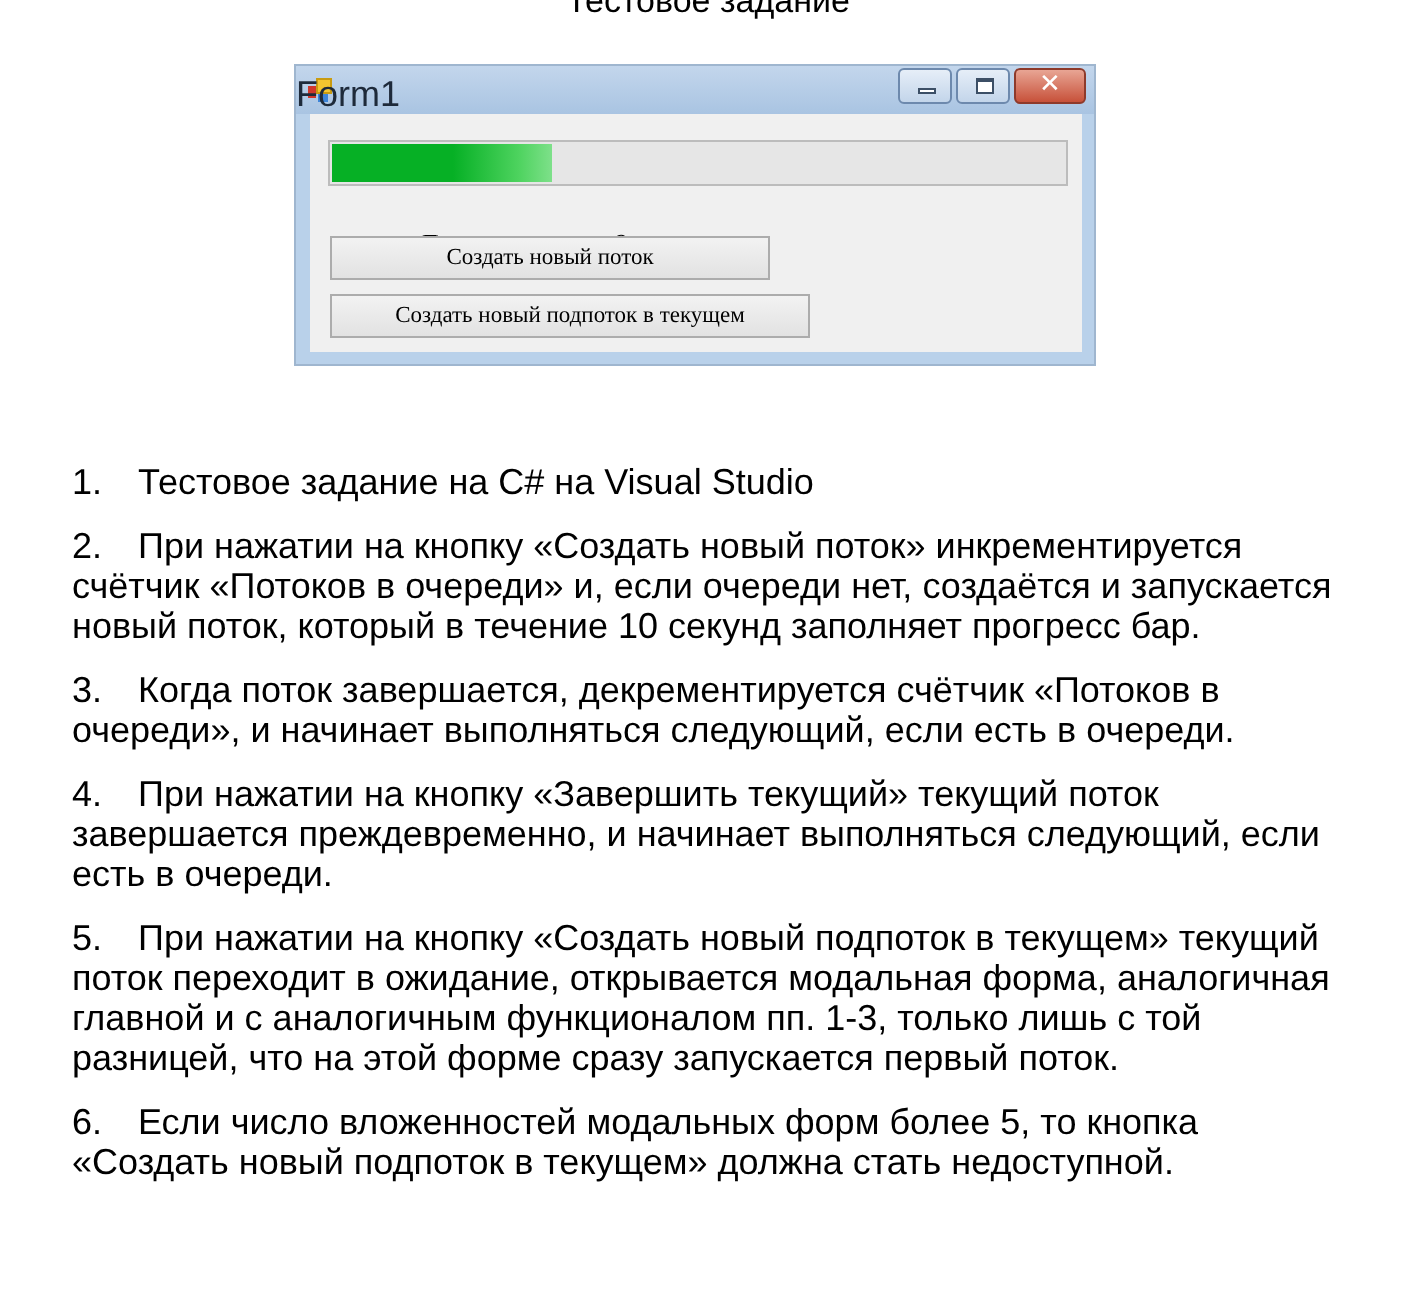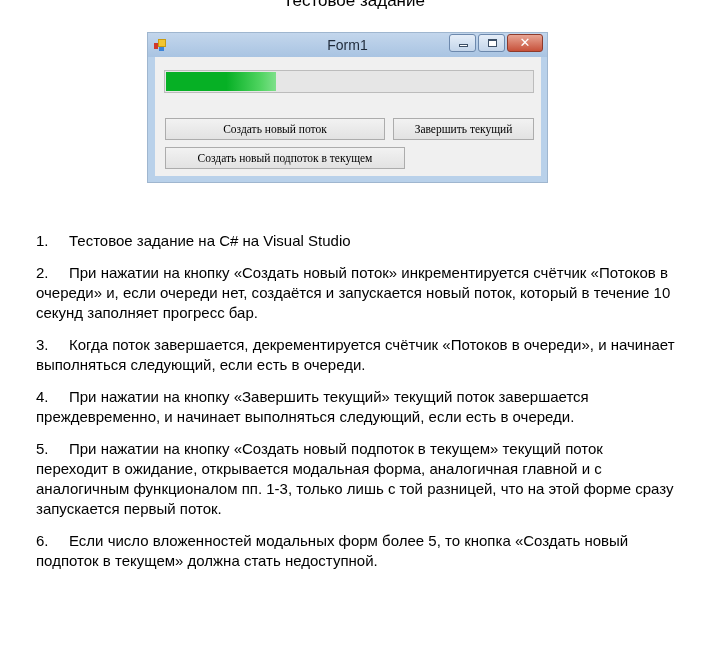--- a/index.html
+++ b/index.html
@@ -4,37 +4,37 @@
 <style>
   html, body { margin: 0; padding: 0; background: #ffffff; }
   body { width: 708px; height: 646px; position: relative; overflow: hidden; font-family: "Liberation Sans", sans-serif; color: #000; }
   .doc-title { position: absolute; top: -9px; left: 0; width: 708px; text-align: center; font-size: 17px; }
   .window { position: absolute; left: 147px; top: 32px; width: 401px; height: 151px; background: #b9d1ea; border: 1px solid #9fb6cf; box-sizing: border-box; }
   .titlebar { position: absolute; left: 0; top: 0; width: 100%; height: 24px; background: linear-gradient(#c3d6ec, #a9c4e2); }
   .app-icon { position: absolute; left: 6px; top: 5px; width: 14px; height: 14px; }
   .app-icon .r { position: absolute; left: 0; top: 5px; width: 4px; height: 6px; background: #d0382c; }
   .app-icon .y { position: absolute; left: 4px; top: 1px; width: 8px; height: 8px; background: #f3c530; border: 1px solid #c99b10; box-sizing: border-box; }
   .app-icon .b { position: absolute; left: 5px; top: 9px; width: 5px; height: 4px; background: #3c84d8; }
-  .win-title { position: absolute; left: 0; width: 100%; top: 4px; text-align: center; font-size: 14px; color: #1e2a3a; }
+  .win-title { position: absolute; left: 0; width: 100%; top: 4px; font-size: 18px; color: #1e2a3a; }
   .cap-btns { position: absolute; right: 4px; top: 1px; height: 20px; display: flex; gap: 2px; }
   .cap-btn { height: 18px; border: 1px solid #6d89ad; border-radius: 3px; background: linear-gradient(#e6eef8, #c3d5ea); position: relative; box-sizing: border-box; }
   .cap-min, .cap-max { width: 27px; }
   .cap-close { width: 36px; background: linear-gradient(#e8a594, #c7513a); border-color: #8e3a2b; }
   .cap-min span { position: absolute; left: 9px; top: 9px; width: 9px; height: 3px; border: 1px solid #3c4f66; background: #fff; box-sizing: border-box; }
   .cap-max span { position: absolute; left: 9px; top: 4px; width: 9px; height: 8px; border: 1px solid #3c4f66; border-top-width: 2px; background: #fff; box-sizing: border-box; }
   .cap-close span { position: absolute; left: 0; width: 100%; top: 0; line-height: 16px; text-align: center; color: #fff; font-weight: bold; font-size: 13px; font-family: "DejaVu Sans", sans-serif; }
   .client { position: absolute; left: 7px; top: 24px; width: 386px; height: 119px; background: #f0f0f0; }
   .progress { position: absolute; left: 9px; top: 13px; width: 370px; height: 23px; background: #e6e6e6; border: 1px solid #bcbcbc; box-sizing: border-box; }
   .progress-fill { position: absolute; left: 1px; top: 1px; bottom: 1px; background: linear-gradient(90deg, #06b025 0%, #06b025 55%, #4ed35f 85%, #7ee08a 100%); }
   .queue-label { position: absolute; left: 13px; top: 59px; font-size: 11.5px; font-family: Liberation Serif, serif; padding-left: 43px; }
   .btn { position: absolute; height: 22px; border: 1px solid #acacac; background: linear-gradient(#f2f2f2, #e2e2e2); font-size: 11.5px; font-family: Liberation Serif, serif; box-sizing: border-box; text-align: center; line-height: 20px; color: #000; padding: 0; }
   .btn-new { left: 10px; top: 61px; width: 220px; }
   .btn-finish { left: 238px; top: 61px; width: 141px; }
   .btn-sub { left: 10px; top: 90px; width: 240px; }
-  .list { position: absolute; left: 36px; top: 231px; width: 640px; margin: 0; padding: 0; list-style: none; font-size: 15px; line-height: 20px; }
+  .list { position: absolute; left: 36px; top: 231px; width: 640px; margin: 0; padding: 0; list-style: none; font-size: 18px; line-height: 20px; }
   .list li { margin: 0 0 12px 0; padding: 0; }
   .num { display: inline-block; width: 33px; }
 </style>
 </head>
 <body>
 
 <div class="doc-title">Тестовое задание</div>
 
 <div class="window">
   <div class="titlebar">
@@ -55,21 +55,20 @@
           <span>✕</span>
         </div>
     </div>
   </div>
   <div class="client">
     <div class="progress">
       <div class="progress-fill" id="progress-fill" style="width: calc(30% - 0.6px);"></div>
     </div>
     <div class="queue-label">Потоков в очереди: 3</div>
     <button class="btn btn-new">Создать новый поток</button>
-    <button class="btn btn-finish">Завершить текущий</button>
     <button class="btn btn-sub">Создать новый подпоток в текущем</button>
   </div>
 </div>
 
 <ol class="list" id="req-list">
     <li><span class="num">1.</span><span>Тестовое задание на C# на Visual Studio</span></li>
     <li><span class="num">2.</span><span>При нажатии на кнопку «Создать новый поток» инкрементируется счётчик «Потоков в очереди» и, если очереди нет, создаётся и запускается новый поток, который в течение 10 секунд заполняет прогресс бар.</span></li>
     <li><span class="num">3.</span><span>Когда поток завершается, декрементируется счётчик «Потоков в очереди», и начинает выполняться следующий, если есть в очереди.</span></li>
     <li><span class="num">4.</span><span>При нажатии на кнопку «Завершить текущий» текущий поток завершается преждевременно, и начинает выполняться следующий, если есть в очереди.</span></li>
     <li><span class="num">5.</span><span>При нажатии на кнопку «Создать новый подпоток в текущем» текущий поток переходит в ожидание, открывается модальная форма, аналогичная главной и с аналогичным функционалом пп. 1-3, только лишь с той разницей, что на этой форме сразу запускается первый поток.</span></li>

